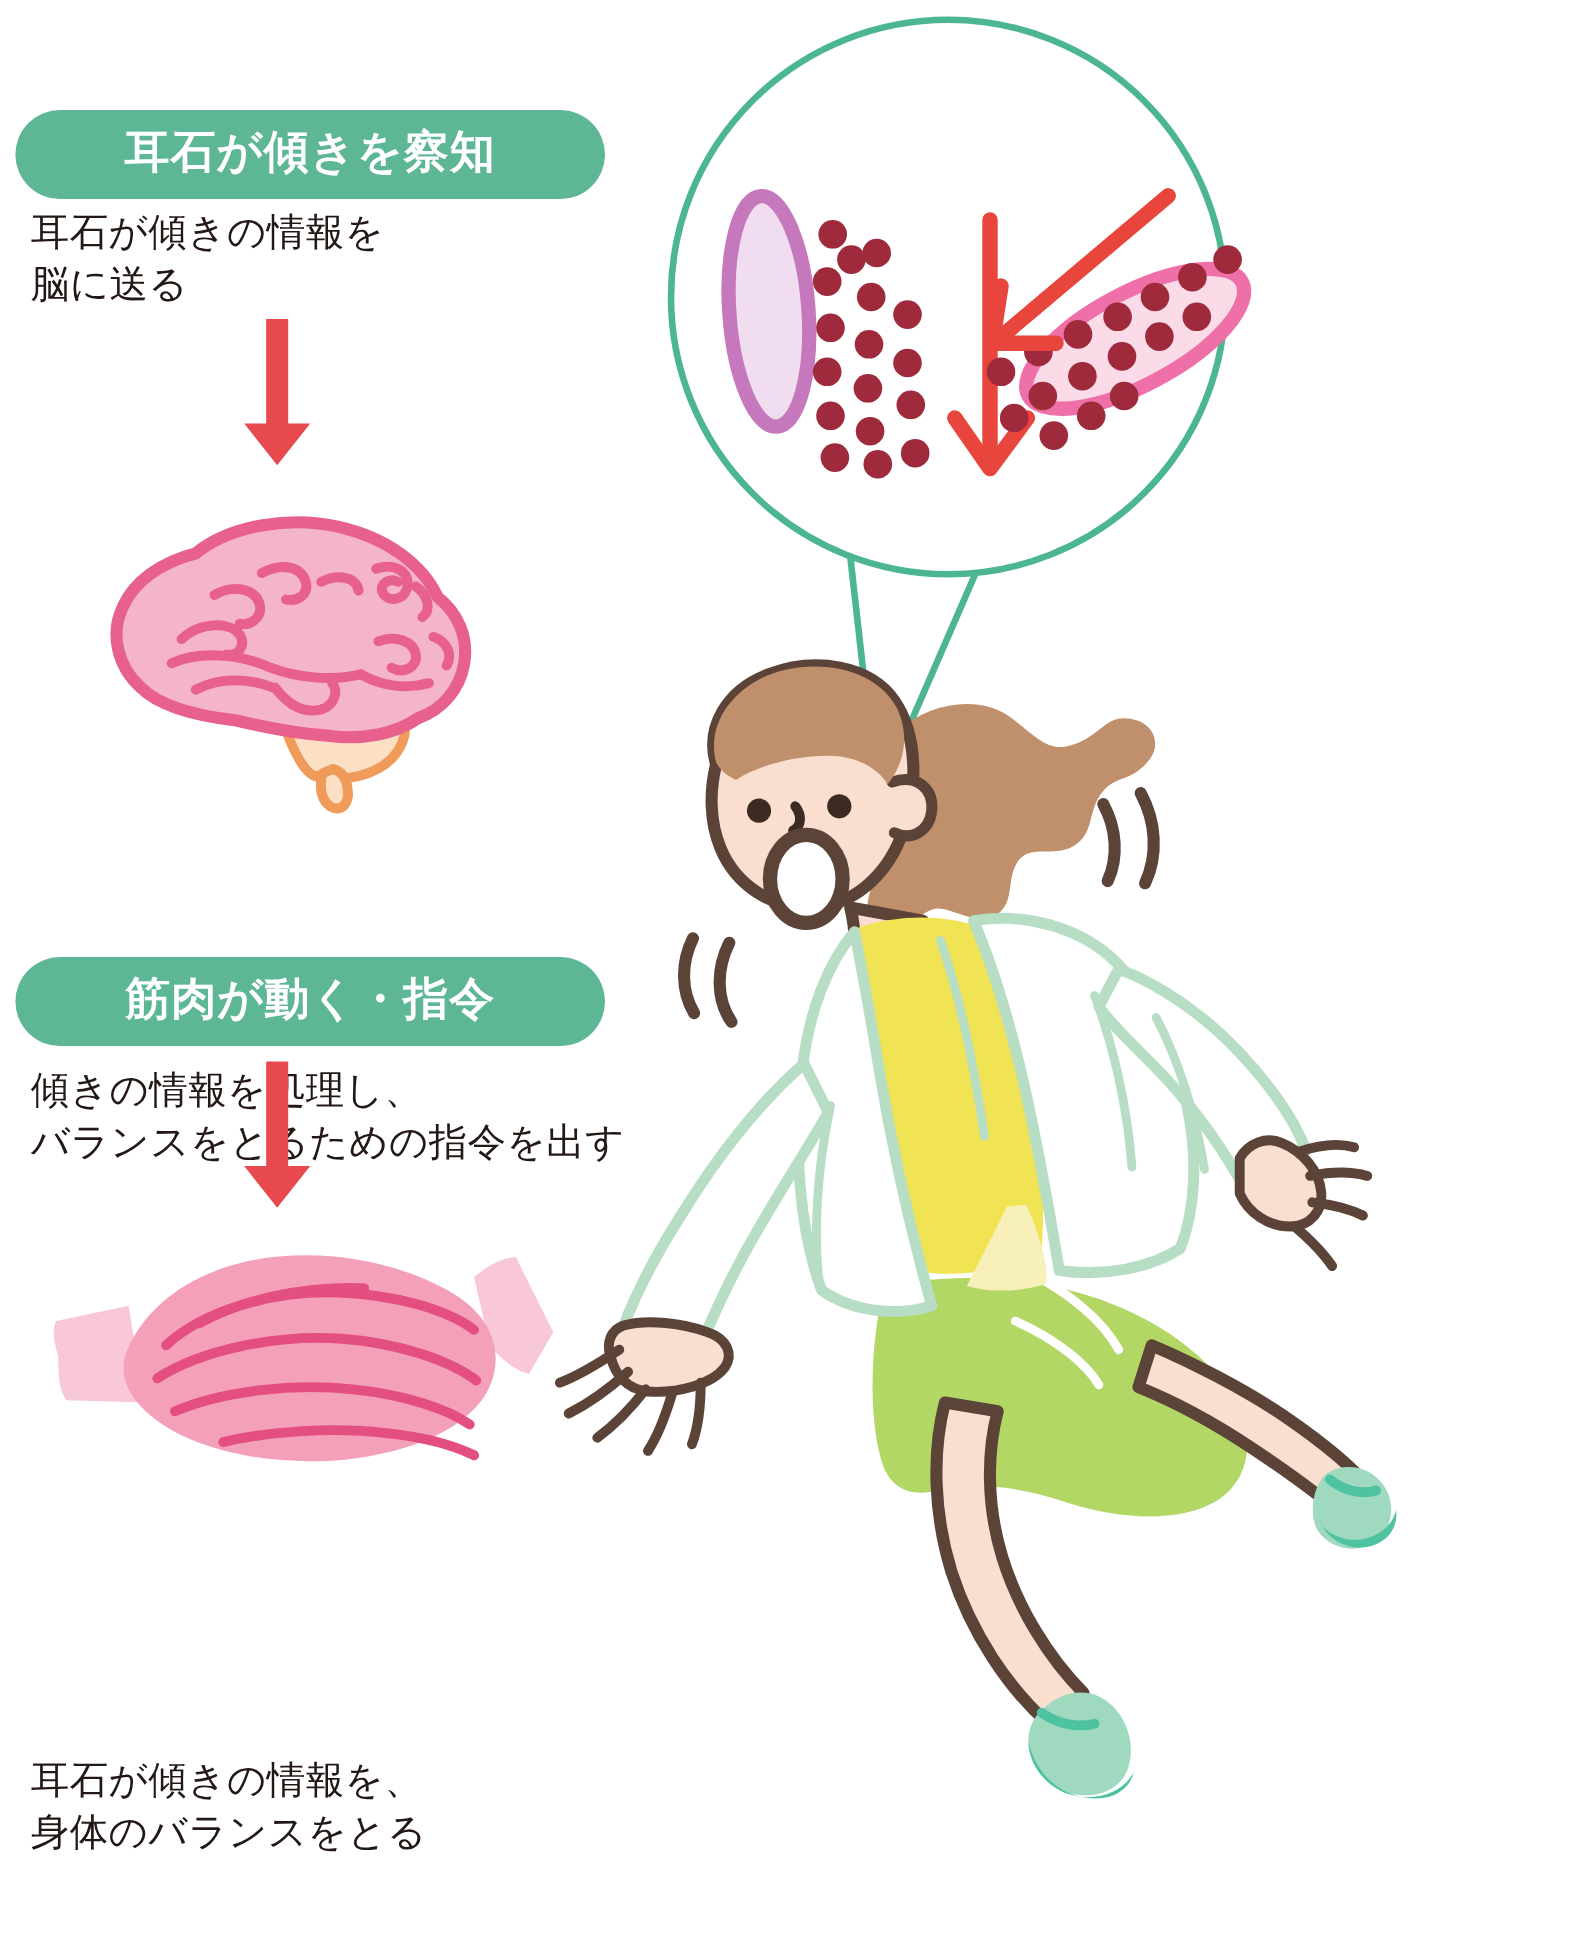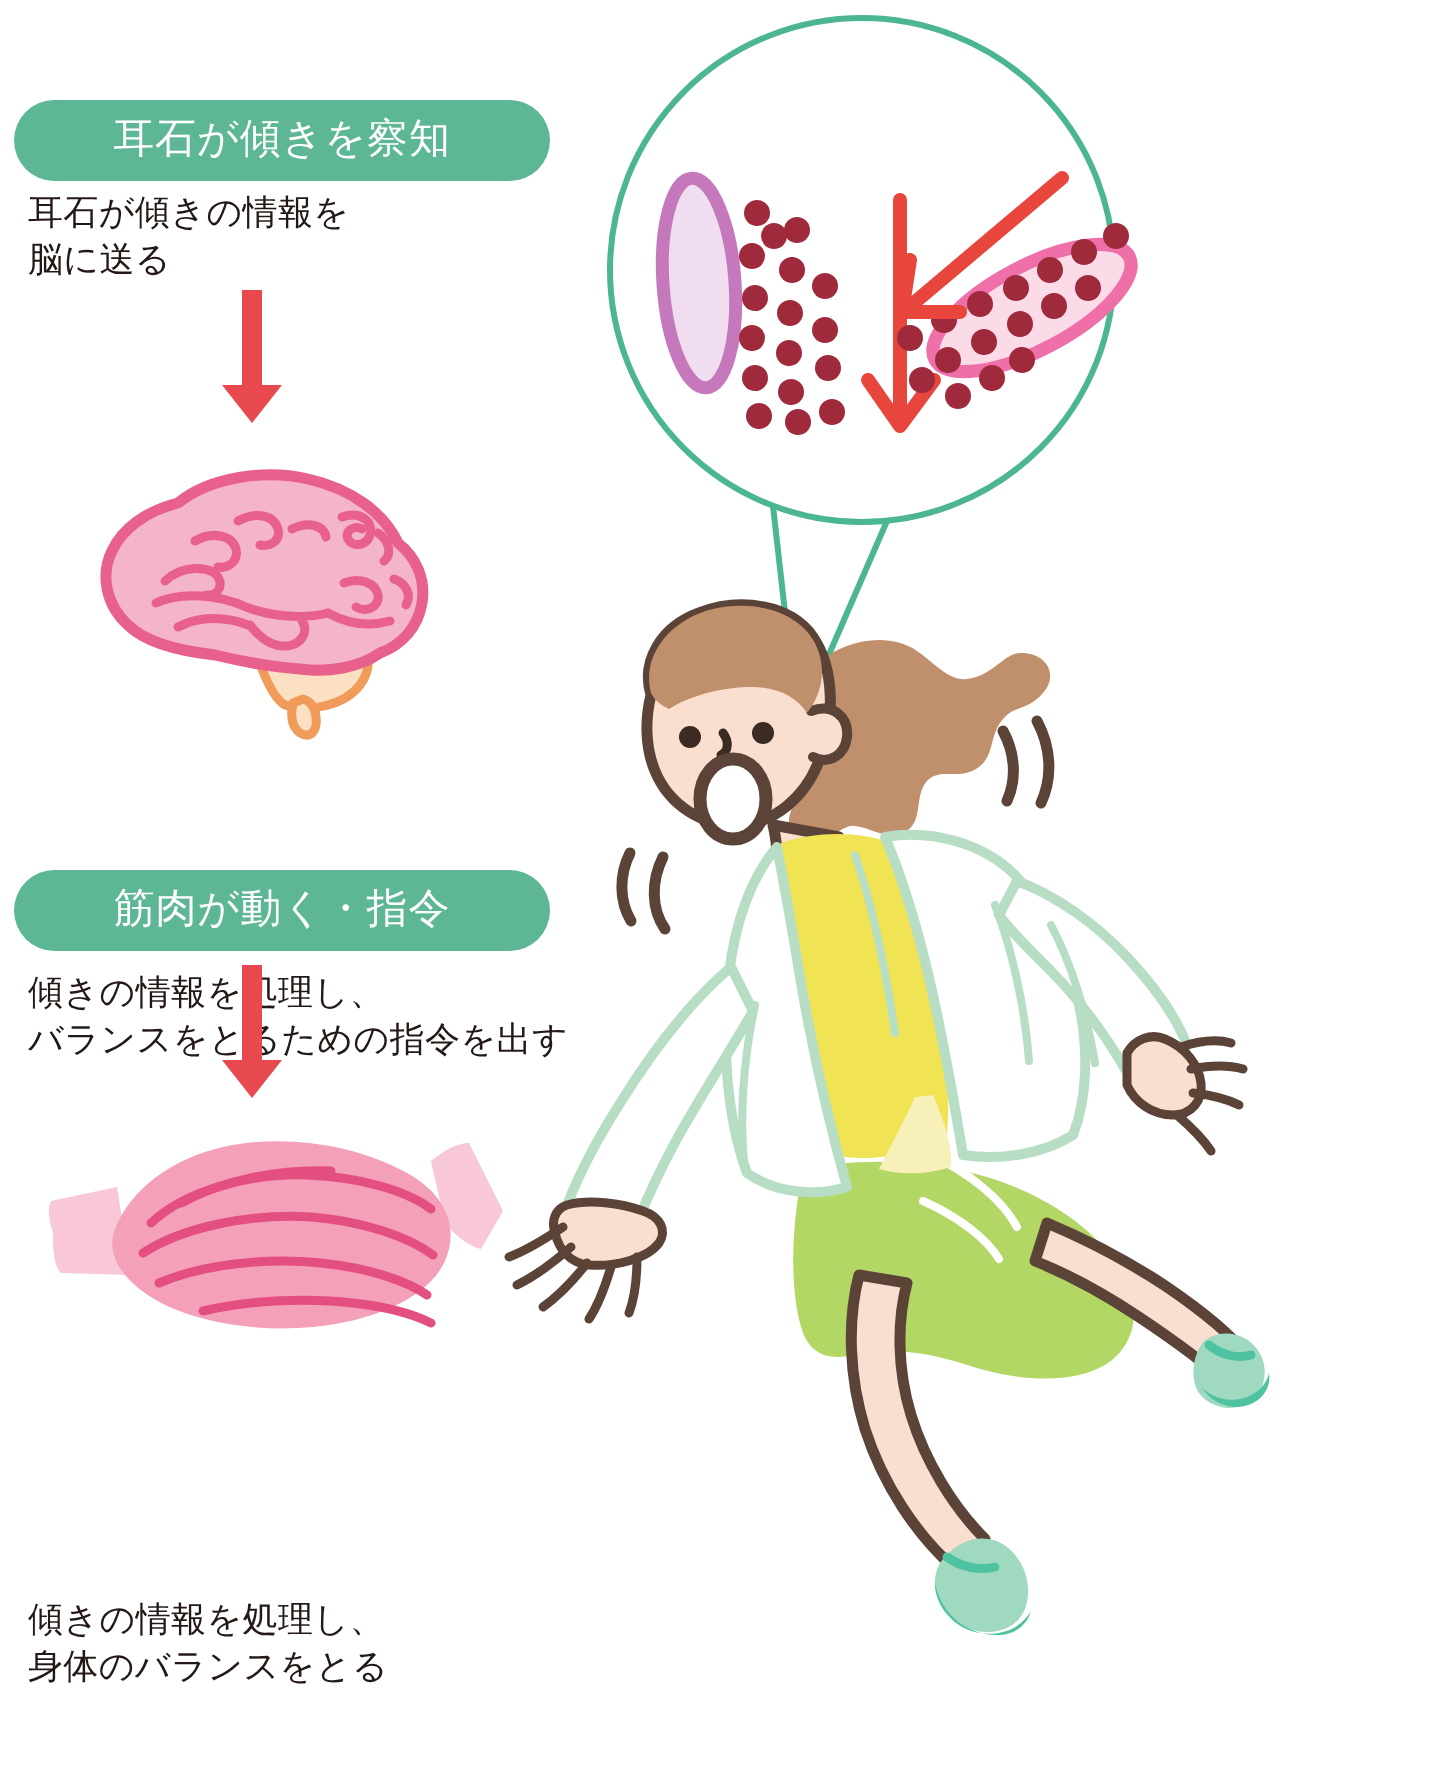--- a/index.html
+++ b/index.html
@@ -15,21 +15,21 @@
     background:#ffffff;
     overflow:hidden;
   }
   
   .step{position:absolute;left:0;}
   .pill{
     display:inline-block;
     background:#5db694;
     color:#ffffff;
     border-radius:60px;
-    font-weight:400;
+    font-weight:700;
     letter-spacing:0.02em;
     white-space:nowrap;
     text-align:center;
     line-height:1;
   }
   .body-text{
     color:#231815;
     white-space:pre-line;
     letter-spacing:0.01em;
   }
@@ -129,21 +129,21 @@
         <path d="M116 98 C150 66 214 48 272 50 C326 52 372 66 396 84"></path>
         <path d="M108 128 C148 102 216 88 276 92 C328 96 374 112 398 130"></path>
         <path d="M124 158 C166 140 230 132 286 138 C334 143 372 156 392 170"></path>
         <path d="M168 186 C210 176 268 172 318 178 C354 182 380 190 396 198"></path>
         <path d="M146 78 C186 56 242 44 296 46"></path>
       </g>
     </svg>
   </div>
 
   <div class="step" id="step3">
-    <div class="body-text">傾きの情報を処理し、
+    <div class="body-text">耳石が傾きの情報を、
 身体のバランスをとる</div>
   </div>
 
   <div class="art" style="left:760px;top:430px;z-index:1;">
     <svg width="260" height="300" viewBox="0 0 260 300" aria-hidden="true">
       <path d="M6 14 L36 280" fill="none" stroke="#4cb691" stroke-width="6" stroke-linecap="round"></path>
       <path d="M150 38 L44 282" fill="none" stroke="#4cb691" stroke-width="6" stroke-linecap="round"></path>
     </svg>
   </div>
 

